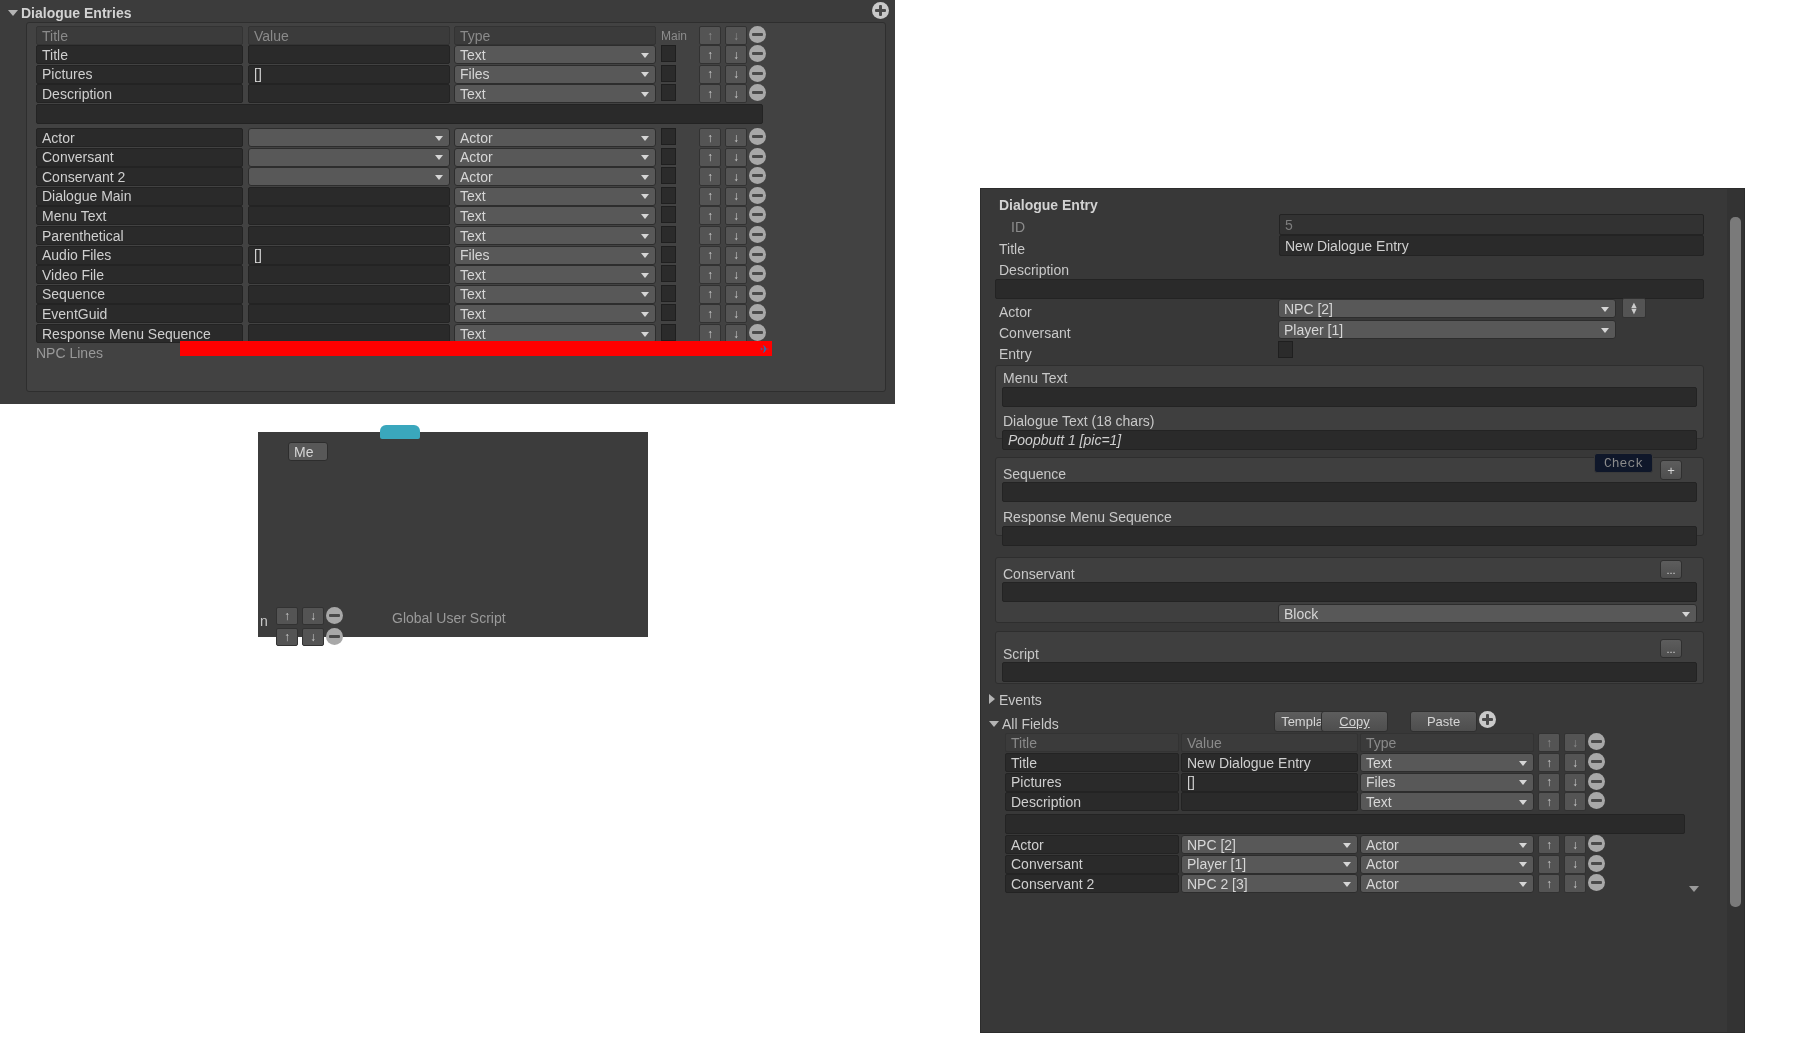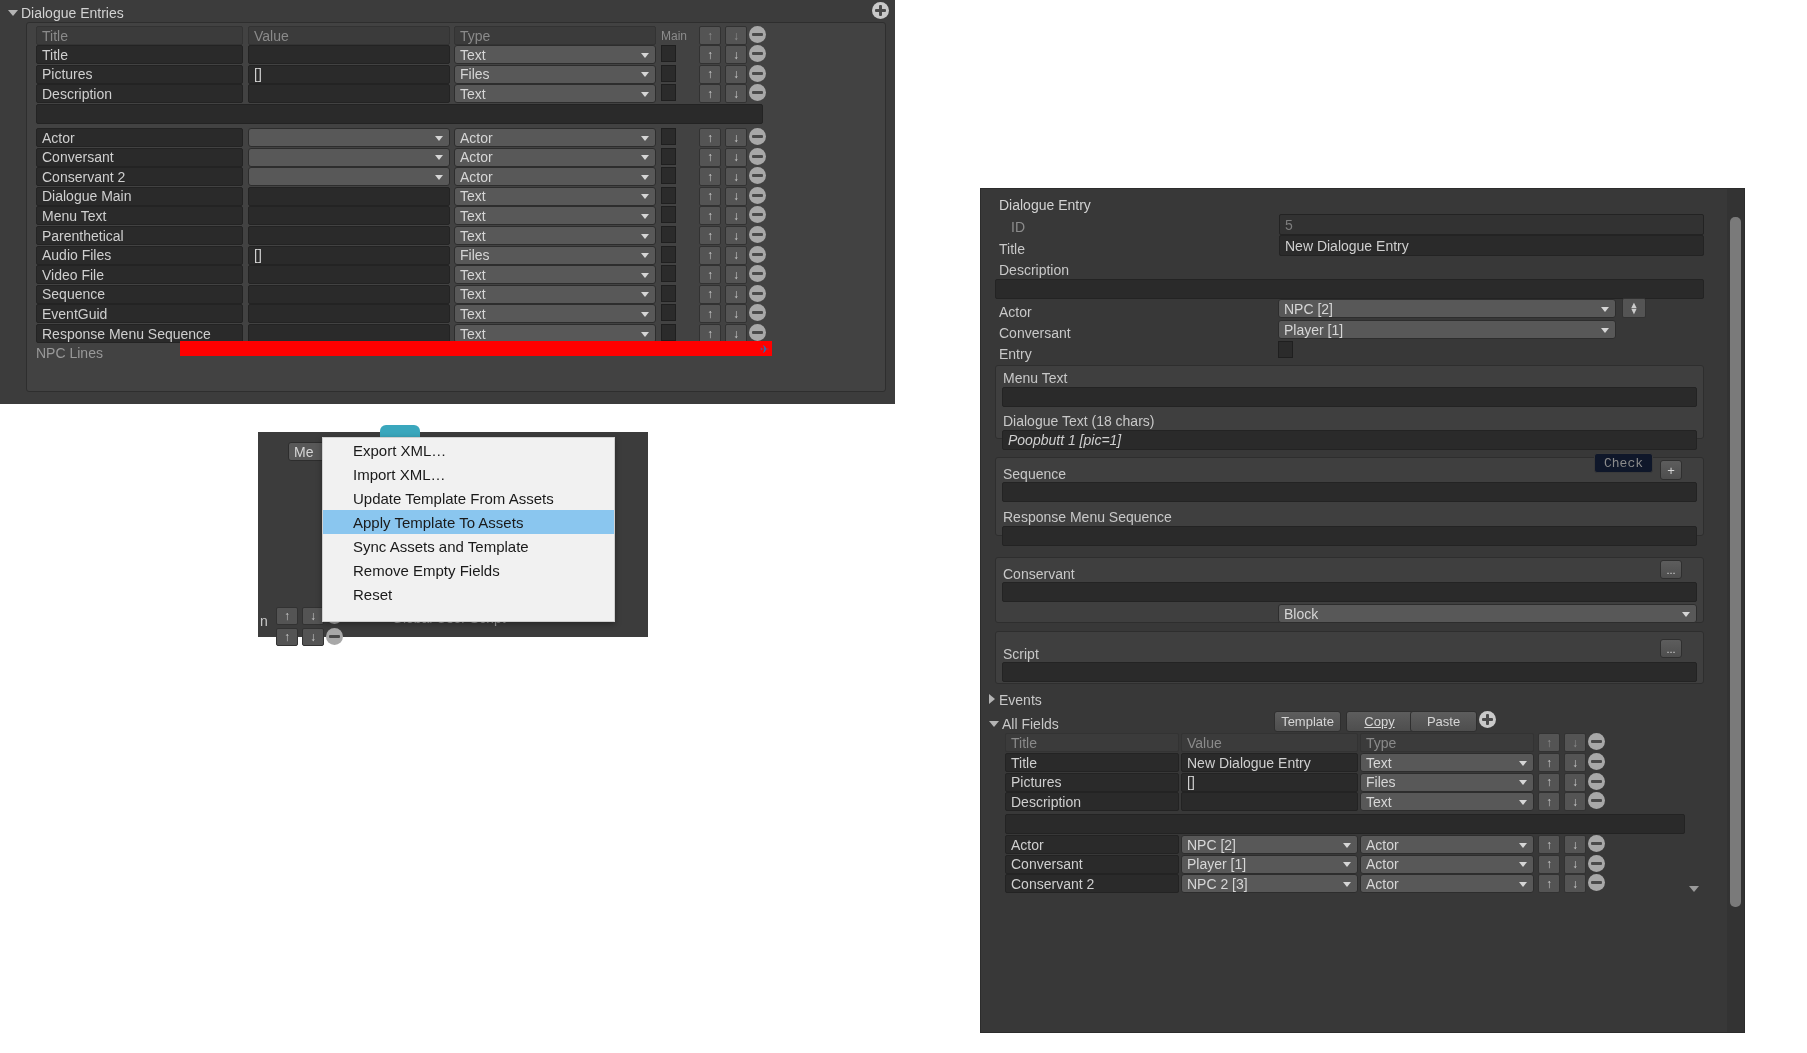--- a/index.html
+++ b/index.html
@@ -8,21 +8,21 @@
     background: #ffffff;
     font-family: "Liberation Sans", sans-serif;
     overflow: hidden;
   }
   #stage { position: relative; width: 1807px; height: 1053px; }
 
   
   .panel        { position: absolute; background: #383838; }
   .lbl          { color: #c8c8c8; font-size: 14px; line-height: 1; white-space: nowrap; }
   .lbl.dim      { color: #8c8c8c; }
-  .lbl.hdr      { color: #d2d2d2; font-weight: normal; }
+  .lbl.hdr      { color: #d2d2d2; font-weight: bold; }
 
   .tfield {
     box-sizing: border-box; background: #2a2a2a;
     border: 1px solid #232323; border-radius: 2px;
     color: #cfcfcf; font-size: 14px;
     display: flex; align-items: center; padding: 0 5px;
     white-space: nowrap; overflow: hidden;
   }
   .tfield.ph { color: #7d7d7d; }
   .tfield.hdrcell { background: #3b3b3b; border-color:#333; color:#8a8a8a; }
@@ -294,31 +294,20 @@
   <div class="lbl" style="position:absolute; left:260px; top:614px;">n</div>
   <div class="minibtn" style="position:absolute; left:276px; top:607px; width:22px; height:18px;">↑</div>
   <div class="minibtn" style="position:absolute; left:302px; top:607px; width:22px; height:18px;">↓</div>
   <div class="circbtn" style="position:absolute; left:326px; top:607px;"></div>
   <div class="minibtn" style="position:absolute; left:276px; top:628px; width:22px; height:18px;">↑</div>
   <div class="minibtn" style="position:absolute; left:302px; top:628px; width:22px; height:18px;">↓</div>
   <div class="circbtn" style="position:absolute; left:326px; top:628px;"></div>
 
   <div class="lbl" style="position:absolute; left:392px; top:611px; color:#9a9a9a;">Global User Script</div>
 
-  <div id="ctxmenu" style="left:322px; top:437px; width:291px; height:183px;">
-    <div id="ctxitems">
-        <div class="ctxitem">Export XML…</div>
-        <div class="ctxitem">Import XML…</div>
-        <div class="ctxitem">Update Template From Assets</div>
-        <div class="ctxitem sel">Apply Template To Assets</div>
-        <div class="ctxitem">Sync Assets and Template</div>
-        <div class="ctxitem">Remove Empty Fields</div>
-        <div class="ctxitem">Reset</div>
-      </div>
-  </div>
 
   <div class="panel" style="left:980px; top:188px; width:765px; height:845px; background:#383838; border:1px solid #2c2c2c; box-sizing:border-box;">
 
     <div class="lbl hdr" style="position:absolute; left:18px; top:9px;">Dialogue Entry</div>
 
     <div class="lbl dim" style="position:absolute; left:18px; top:31px;margin-left:12px;">ID</div>
     <div class="tfield ph" style="position:absolute; left:298px; top:25px; width:425px; height:21px; background:#323232;">
       <span>5</span>
     </div>
 
@@ -402,21 +391,21 @@
     <div style="position:absolute; left:8px; top:502px;">
       <span class="tri-r"></span><span class="lbl">Events</span>
     </div>
 
     <div style="position:absolute; left:8px; top:526px;">
       <span class="tri-d"></span><span class="lbl">All Fields</span>
     </div>
     <div class="btn" style="position:absolute; left:293px; top:522px; width:67px; height:21px;">
       <span>Template</span>
     </div>
-    <div class="btn" style="position:absolute; left:365px; top:522px; width:67px; height:21px;text-decoration:underline;">
+    <div class="btn" style="position:absolute; left:340px; top:522px; width:67px; height:21px;text-decoration:underline;">
       <span>Copy</span>
     </div>
     <div class="btn" style="position:absolute; left:429px; top:522px; width:67px; height:21px;">
       <span>Paste</span>
     </div>
     <div class="circbtn plus" style="position:absolute; left:498px; top:522px;"></div>
 
     <div id="af-head">
         <div class="tfield hdrcell ph" style="position:absolute;left:24px;top:544px;width:174px;height:19px;">Title</div>
         <div class="tfield hdrcell ph" style="position:absolute;left:200px;top:544px;width:177px;height:19px;">Value</div>

